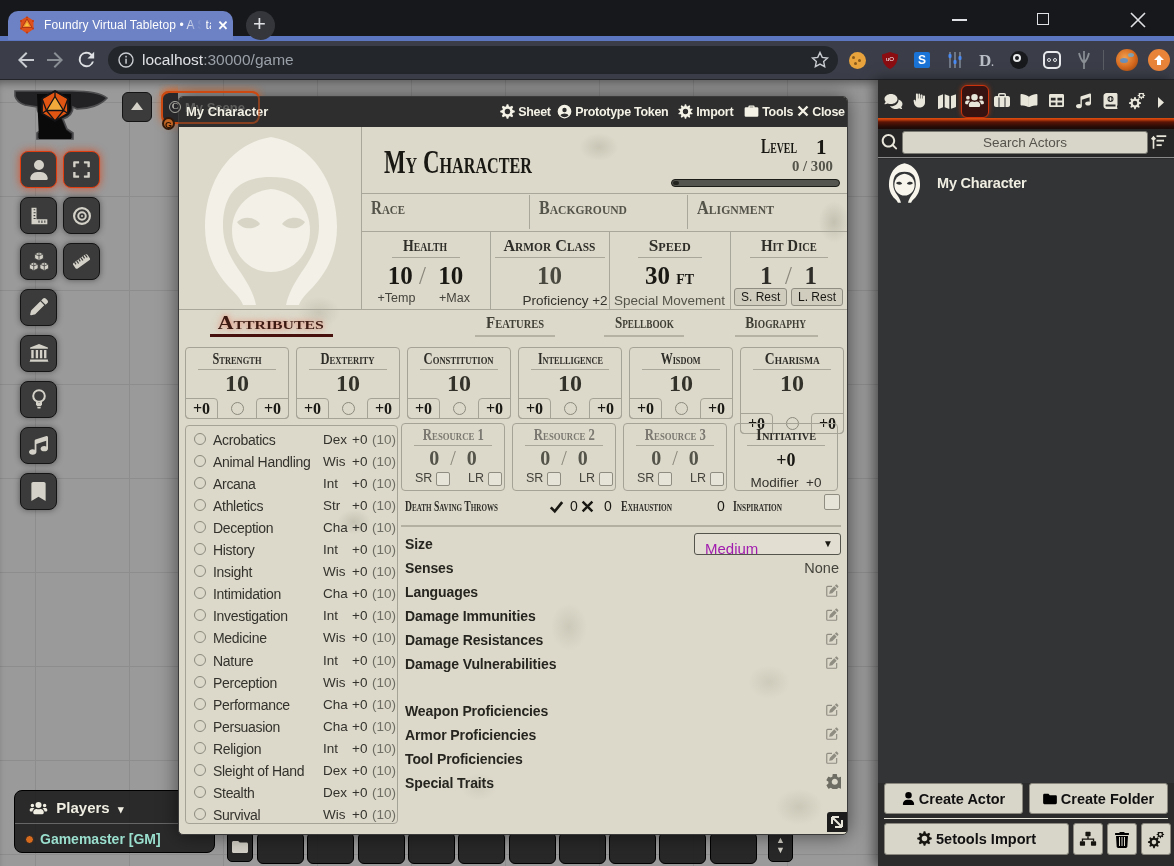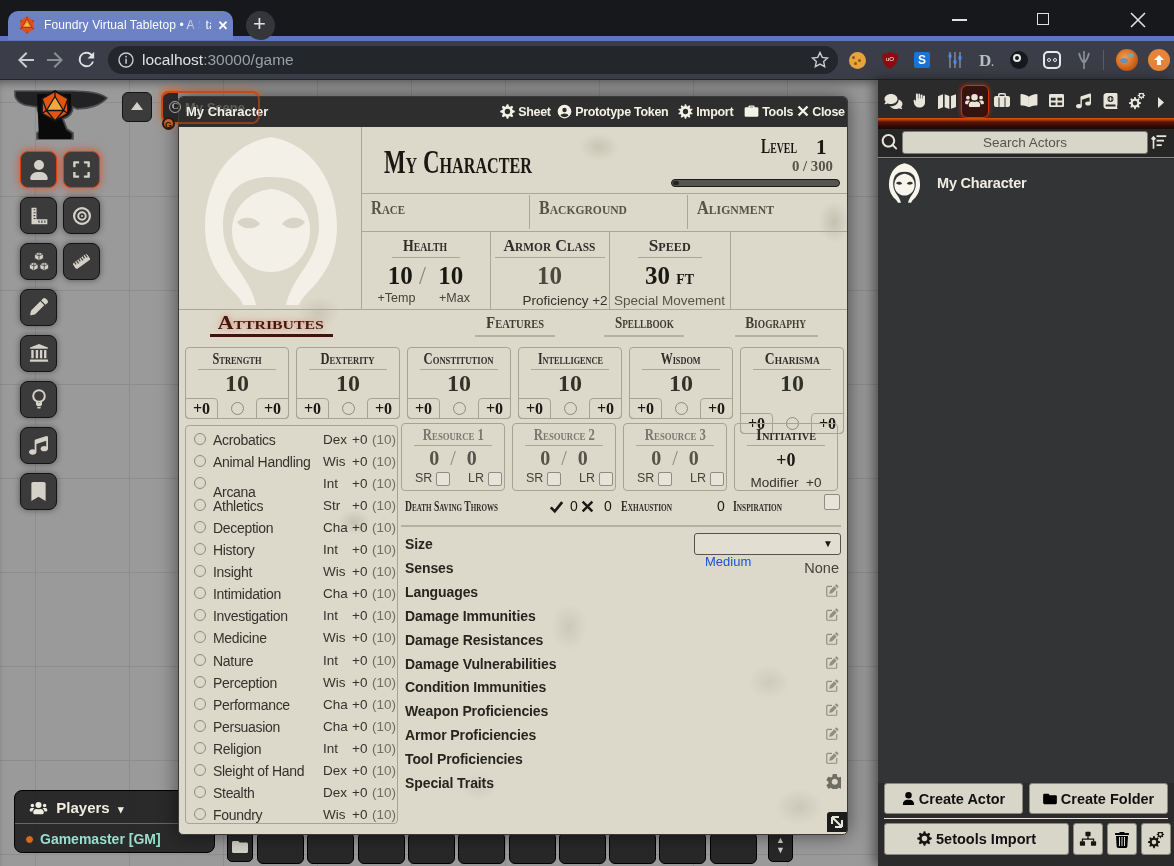--- a/index.html
+++ b/index.html
@@ -477,20 +477,27 @@
           <div style="margin:1px auto 0;width:110px;height:1px;background:#a9a79a;"></div>
           <div class="serif" style="text-align:center;font-size:25px;font-weight:bold;color:#4a4940;margin-top:4px;">10</div>
           <div style="text-align:center;font-size:13.5px;color:#33322c;margin-top:3px;padding-left:31px;">Proficiency +2</div>
         </div>
         <div class="abs" style="left:430px;top:104px;width:121px;height:78px;">
           <div style="text-align:center;margin-top:5px;"><span class="serif sc fitc" style="font-size: 17px; font-weight: bold; color: rgb(46, 45, 40); transform: scaleX(1.0128);">Speed</span></div>
           <div style="margin:1px auto 0;width:64px;height:1px;background:#a9a79a;"></div>
           <div class="serif sc" style="text-align:center;font-size:25px;font-weight:bold;margin-top:4px;">30 <span style="font-size:20px;">ft</span></div>
           <div style="text-align:center;font-size:13.5px;color:#55544a;margin-top:3px;">Special Movement</div>
         </div>
+        <div class="abs" style="left:551px;top:104px;width:117px;height:78px;">
+          <div style="text-align:center;margin-top:5px;"><span class="serif sc fitc" style="font-size: 17px; font-weight: bold; color: rgb(46, 45, 40); transform: scaleX(0.8782);">Hit Dice</span></div>
+          <div style="margin:1px auto 0;width:78px;height:1px;background:#a9a79a;"></div>
+          <div class="serif" style="text-align:center;font-size:25px;font-weight:bold;color:#2e2d28;margin-top:4px;">1 &nbsp;<span style="color:#8a887c;font-weight:normal;">/</span>&nbsp; 1</div>
+          <div style="position:absolute;left:4px;top:57px;background:#d0cdbf;border:1px solid #8f8d82;border-radius:3px;font-size:12px;padding:1px 6px;">S. Rest</div>
+          <div style="position:absolute;right:4px;top:57px;background:#d0cdbf;border:1px solid #8f8d82;border-radius:3px;font-size:12px;padding:1px 6px;">L. Rest</div>
+        </div>
 
       <div class="hdiv" style="left:0;top:214px;width:668px;height:0px;"></div>
       <div class="abs" id="sheettabs" style="left:0;top:186px;width:668px;height:32px;">
           <div class="abs" style="left:22px;top:0;width:140px;height:30px;text-align:center;"><span class="serif sc fitc" style="font-size: 18px; font-weight: bold; color: rgb(61, 26, 18); text-shadow: rgba(242, 105, 80, 0.6) 0px 0px 5px, rgba(242, 105, 80, 0.35) 0px 0px 9px; transform: scaleX(1.2125);">Attributes</span><div style="margin:0px auto 0;width:123px;height:3px;background:#47110e;"></div></div>
           <div class="abs" style="left:266px;top:0;width:140px;height:30px;text-align:center;"><span class="serif sc fitc" style="font-size: 17px; font-weight: bold; color: rgb(64, 63, 54); transform: scaleX(0.8763);">Features</span><div style="margin:2px auto 0;width:80px;height:2px;background:#b5b2a4;"></div></div>
           <div class="abs" style="left:395px;top:0;width:140px;height:30px;text-align:center;"><span class="serif sc fitc" style="font-size: 17px; font-weight: bold; color: rgb(64, 63, 54); transform: scaleX(0.7681);">Spellbook</span><div style="margin:2px auto 0;width:80px;height:2px;background:#b5b2a4;"></div></div>
           <div class="abs" style="left:527px;top:0;width:140px;height:30px;text-align:center;"><span class="serif sc fitc" style="font-size: 17px; font-weight: bold; color: rgb(64, 63, 54); transform: scaleX(0.7887);">Biography</span><div style="margin:2px auto 0;width:83px;height:2px;background:#b5b2a4;"></div></div>
         </div>
 
       <div class="abs" id="abilities" style="left:0;top:220px;width:668px;height:74px;">
@@ -554,21 +561,21 @@
           </div>
           <div class="abs" style="left:0;top:25.05px;width:211px;height:22px;text-decoration:underline;">
             <div class="abs" style="left:8px;top:4px;width:12px;height:12px;border:1px solid #8b8a7d;border-radius:50%;"></div>
             <div class="abs" style="left:27px;top:3px;font-size:14px;color:#33322c;letter-spacing:-0.3px;">Animal Handling</div>
             <div class="abs" style="left:137px;top:3px;width:32px;font-size:13.5px;color:#33322c;">Wis</div>
             <div class="abs" style="left:166px;top:3px;font-size:13.5px;color:#33322c;">+0</div>
             <div class="abs" style="left:186px;top:3px;font-size:13.5px;color:#6f6e64;">(10)</div>
           </div>
           <div class="abs" style="left:0;top:47.1px;width:211px;height:22px;">
             <div class="abs" style="left:8px;top:4px;width:12px;height:12px;border:1px solid #8b8a7d;border-radius:50%;"></div>
-            <div class="abs" style="left:27px;top:3px;font-size:14px;color:#33322c;letter-spacing:-0.3px;margin-top:8px;">Arcana</div>
+            <div class="abs" style="left:27px;top:3px;font-size:14px;color:#33322c;letter-spacing:-0.3px;">Arcana</div>
             <div class="abs" style="left:137px;top:3px;width:32px;font-size:13.5px;color:#33322c;">Int</div>
             <div class="abs" style="left:166px;top:3px;font-size:13.5px;color:#33322c;">+0</div>
             <div class="abs" style="left:186px;top:3px;font-size:13.5px;color:#6f6e64;">(10)</div>
           </div>
           <div class="abs" style="left:0;top:69.15px;width:211px;height:22px;">
             <div class="abs" style="left:8px;top:4px;width:12px;height:12px;border:1px solid #8b8a7d;border-radius:50%;"></div>
             <div class="abs" style="left:27px;top:3px;font-size:14px;color:#33322c;letter-spacing:-0.3px;">Athletics</div>
             <div class="abs" style="left:137px;top:3px;width:32px;font-size:13.5px;color:#33322c;">Str</div>
             <div class="abs" style="left:166px;top:3px;font-size:13.5px;color:#33322c;">+0</div>
             <div class="abs" style="left:186px;top:3px;font-size:13.5px;color:#6f6e64;">(10)</div>
@@ -659,21 +666,21 @@
           </div>
           <div class="abs" style="left:0;top:355.8px;width:211px;height:22px;">
             <div class="abs" style="left:8px;top:4px;width:12px;height:12px;border:1px solid #8b8a7d;border-radius:50%;"></div>
             <div class="abs" style="left:27px;top:3px;font-size:14px;color:#33322c;letter-spacing:-0.3px;">Stealth</div>
             <div class="abs" style="left:137px;top:3px;width:32px;font-size:13.5px;color:#33322c;">Dex</div>
             <div class="abs" style="left:166px;top:3px;font-size:13.5px;color:#33322c;">+0</div>
             <div class="abs" style="left:186px;top:3px;font-size:13.5px;color:#6f6e64;">(10)</div>
           </div>
           <div class="abs" style="left:0;top:377.85px;width:211px;height:22px;">
             <div class="abs" style="left:8px;top:4px;width:12px;height:12px;border:1px solid #8b8a7d;border-radius:50%;"></div>
-            <div class="abs" style="left:27px;top:3px;font-size:14px;color:#33322c;letter-spacing:-0.3px;">Foundry</div>
+            <div class="abs" style="left:27px;top:3px;font-size:14px;color:#33322c;letter-spacing:-0.3px;">Survival</div>
             <div class="abs" style="left:137px;top:3px;width:32px;font-size:13.5px;color:#33322c;">Wis</div>
             <div class="abs" style="left:166px;top:3px;font-size:13.5px;color:#33322c;">+0</div>
             <div class="abs" style="left:186px;top:3px;font-size:13.5px;color:#6f6e64;">(10)</div>
           </div>
         </div>
 
       <div class="abs" id="resources" style="left:222px;top:296px;width:446px;height:70px;">
           <div class="abs" style="left:0px;top:0;width:104px;height:68px;border:1px solid #a5a396;border-radius:4px;">
             <div style="text-align:center;margin-top:2px;"><span class="serif sc fitc" style="font-size: 16px; font-weight: bold; color: rgb(122, 120, 112); transform: scaleX(0.795);">Resource 1</span></div>
             <div style="margin:1px auto 0;width:78px;height:1px;background:#a9a79a;"></div>
@@ -723,21 +730,21 @@
           <div class="abs" style="left:312px;top:1px;font-size:14px;">0</div>
           <div class="abs serif sc fit" style="left: 328px; top: 1px; font-size: 15px; font-weight: bold; color: rgb(46, 45, 40); transform: scaleX(0.6613);">Inspiration</div>
           <div class="abs" style="left:419px;top:-3px;width:16px;height:16px;background:#e6e4d8;border:1px solid #8f8d82;border-radius:2px;"></div>
         </div>
 
       <div class="abs" id="traits" style="left:226px;top:398px;width:436px;height:290px;">
           <div style="position:absolute;left:-4px;top:0;width:440px;height:2px;background:#b3b0a2;"></div>
           <div class="abs" style="left:0;top:8px;width:436px;height:24px;">
             <div class="abs" style="left:0;top:3px;font-size:14px;font-weight:bold;color:#26251f;letter-spacing:-0.1px;">Size</div>
             <div class="abs" style="right:0;top:0px;width:147px;height:22px;background:#e2dfd2;border:1px solid #55544c;border-radius:3px;">
-              <span style="position:absolute;left:10px;top:20px;font-size:13px;color:#1d4ed8;">Medium</span>
+              <span style="position:absolute;left:10px;top:6px;font-size:15px;color:#a21caf;">Medium</span>
               <span style="position:absolute;right:7px;top:4px;font-size:10px;color:#191813;">▼</span>
             </div>
           </div>
           <div class="abs" style="left:0;top:31.9px;width:436px;height:24px;">
             <div class="abs" style="left:0;top:3px;font-size:14px;font-weight:bold;color:#26251f;letter-spacing:-0.1px;">Senses</div>
             <div class="abs" style="right:2px;top:3px;font-size:14.5px;color:#44433c;">None</div>
           </div>
           <div class="abs" style="left:0;top:55.8px;width:436px;height:24px;">
             <div class="abs" style="left:0;top:3px;font-size:14px;font-weight:bold;color:#26251f;letter-spacing:-0.1px;">Languages</div>
             <div class="abs" style="right:2px;top:3px;"><svg width="14" height="14" viewBox="0 0 24 24">
@@ -767,29 +774,20 @@
           </div>
           <div class="abs" style="left:0;top:127.5px;width:436px;height:24px;">
             <div class="abs" style="left:0;top:3px;font-size:14px;font-weight:bold;color:#26251f;letter-spacing:-0.1px;">Damage Vulnerabilities</div>
             <div class="abs" style="right:2px;top:3px;"><svg width="14" height="14" viewBox="0 0 24 24">
                 <g fill="none" stroke="#8f8d82" stroke-width="2">
                   <path d="M12 4H4.5 A1.5 1.5 0 0 0 3 5.5 V19.5 A1.5 1.5 0 0 0 4.5 21 H18.5 A1.5 1.5 0 0 0 20 19.5 V12"></path>
                 </g>
                 <path fill="#8f8d82" d="M20.6 1.4l2 2c.6.6.6 1.5 0 2.1l-1.5 1.5-4.1-4.1L18.5 1.4c.6-.6 1.5-.6 2.1 0zM15.9 4l4.1 4.1-7.6 7.6-4.5 1.2c-.4.1-.8-.3-.7-.7l1.2-4.5z"></path>
               </svg></div>
           </div>
-          <div class="abs" style="left:0;top:151.39999999999998px;width:436px;height:24px;">
-            <div class="abs" style="left:0;top:3px;font-size:14px;font-weight:bold;color:#26251f;letter-spacing:-0.1px;">Condition Immunities</div>
-            <div class="abs" style="right:2px;top:3px;"><svg width="14" height="14" viewBox="0 0 24 24">
-                <g fill="none" stroke="#8f8d82" stroke-width="2">
-                  <path d="M12 4H4.5 A1.5 1.5 0 0 0 3 5.5 V19.5 A1.5 1.5 0 0 0 4.5 21 H18.5 A1.5 1.5 0 0 0 20 19.5 V12"></path>
-                </g>
-                <path fill="#8f8d82" d="M20.6 1.4l2 2c.6.6.6 1.5 0 2.1l-1.5 1.5-4.1-4.1L18.5 1.4c.6-.6 1.5-.6 2.1 0zM15.9 4l4.1 4.1-7.6 7.6-4.5 1.2c-.4.1-.8-.3-.7-.7l1.2-4.5z"></path>
-              </svg></div>
-          </div>
           <div class="abs" style="left:0;top:175.29999999999998px;width:436px;height:24px;">
             <div class="abs" style="left:0;top:3px;font-size:14px;font-weight:bold;color:#26251f;letter-spacing:-0.1px;">Weapon Proficiencies</div>
             <div class="abs" style="right:2px;top:3px;"><svg width="14" height="14" viewBox="0 0 24 24">
                 <g fill="none" stroke="#8f8d82" stroke-width="2">
                   <path d="M12 4H4.5 A1.5 1.5 0 0 0 3 5.5 V19.5 A1.5 1.5 0 0 0 4.5 21 H18.5 A1.5 1.5 0 0 0 20 19.5 V12"></path>
                 </g>
                 <path fill="#8f8d82" d="M20.6 1.4l2 2c.6.6.6 1.5 0 2.1l-1.5 1.5-4.1-4.1L18.5 1.4c.6-.6 1.5-.6 2.1 0zM15.9 4l4.1 4.1-7.6 7.6-4.5 1.2c-.4.1-.8-.3-.7-.7l1.2-4.5z"></path>
               </svg></div>
           </div>
           <div class="abs" style="left:0;top:199.2px;width:436px;height:24px;">

